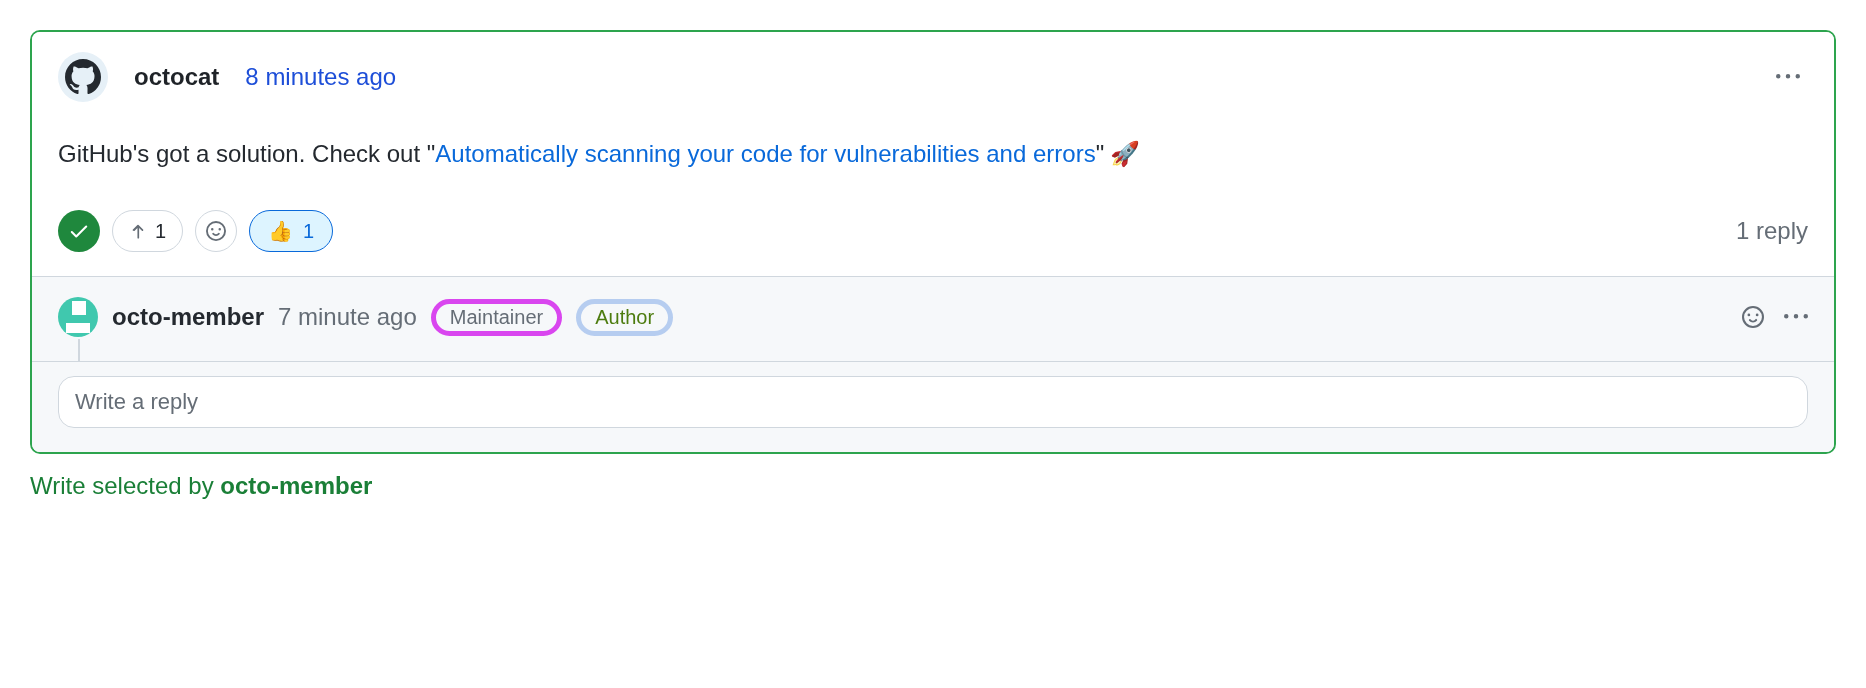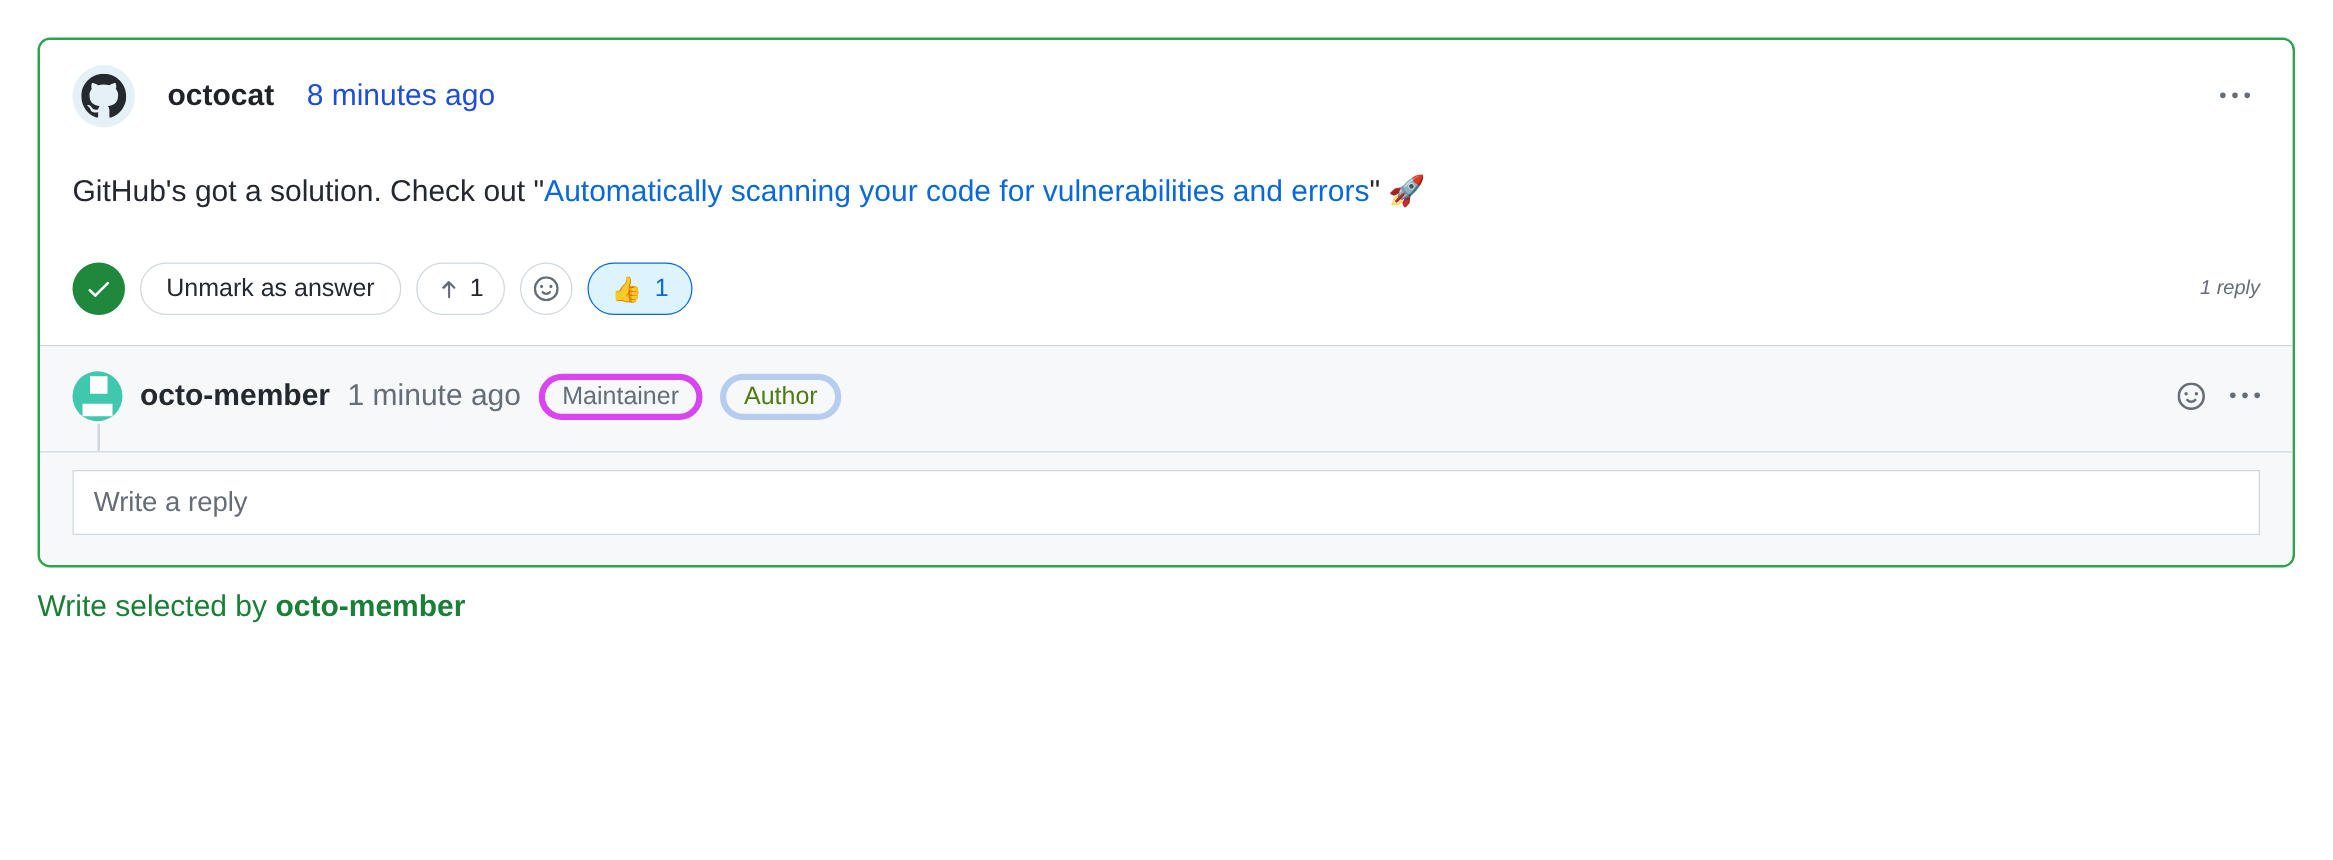--- a/index.html
+++ b/index.html
@@ -102,22 +102,21 @@
     padding: 0 18px;
     display: flex;
     align-items: center;
     gap: 10px;
     font-size: 20px;
     cursor: pointer;
   }
   .reply-count {
     margin-left: auto;
     color: #656d76;
-    font-size: 16px;
-    font-style: italic;
+    font-size: 24px;
   }
   .replies {
     background: #f6f8fa;
     border-top: 1px solid #d0d7de;
   }
   .reply {
     padding: 20px 26px 24px 26px;
     position: relative;
   }
   .reply-header {
@@ -181,21 +180,21 @@
     width: 2px;
     background: #d0d7de;
   }
   .reply-input-row {
     padding: 14px 26px 24px 26px;
     border-top: 1px solid #d0d7de;
   }
   .reply-input {
     width: 100%;
     border: 1px solid #d0d7de;
-    border-radius: 0;
+    border-radius: 16px;
     padding: 12px 16px;
     font-size: 22px;
     color: #656d76;
     background: #fff;
     font-family: inherit;
   }
   .reply-input::placeholder { color: #656d76; }
   .footer-line {
     margin-top: 18px;
     color: #1a7f37;
@@ -227,23 +226,20 @@
     <div class="comment-body">
       <span>GitHub's got a solution. Check out "</span><a href="#">Automatically scanning your code for vulnerabilities and errors</a><span>" </span><span>🚀</span>
     </div>
 
     <div class="actions-row">
       <div class="check-circle">
         <svg width="22" height="22" viewBox="0 0 16 16" fill="#fff">
             <path d="M13.78 4.22a.75.75 0 010 1.06l-7.25 7.25a.75.75 0 01-1.06 0L2.22 9.28a.75.75 0 011.06-1.06L6 10.94l6.72-6.72a.75.75 0 011.06 0z"></path>
           </svg>
       </div>
-      <button class="pill">
-        <span>Unmark as answer</span>
-      </button>
       <button class="pill small">
         <svg width="18" height="18" viewBox="0 0 16 16" fill="#656d76">
             <path d="M3.47 7.78a.75.75 0 010-1.06l4-4a.75.75 0 011.06 0l4 4a.75.75 0 01-1.06 1.06L9 5.31V14a.75.75 0 01-1.5 0V5.31L5.03 7.78a.75.75 0 01-1.06 0z"></path>
           </svg>
         <span>1</span>
       </button>
       <button class="pill icon-only">
         <svg width="20" height="20" viewBox="0 0 16 16" fill="#656d76">
             <path d="M8 0a8 8 0 100 16A8 8 0 008 0zM1.5 8a6.5 6.5 0 1113 0 6.5 6.5 0 01-13 0zm3.82 1.636a.75.75 0 011.038.175 2.25 2.25 0 003.284 0 .75.75 0 111.213.863 3.75 3.75 0 01-5.71 0 .75.75 0 01.175-1.038zM6 6.5a1 1 0 11-2 0 1 1 0 012 0zm6 0a1 1 0 11-2 0 1 1 0 012 0z"></path>
           </svg>
@@ -255,21 +251,21 @@
       <span class="reply-count">1 reply</span>
     </div>
   </div>
 
   <div class="replies">
     <div class="reply">
       <div class="thread-line"></div>
       <div class="reply-header">
         <div class="reply-avatar"></div>
         <span class="reply-username">octo-member</span>
-        <span class="reply-time">1 minute ago</span>
+        <span class="reply-time">7 minute ago</span>
         <span class="badge">Maintainer</span>
         <span class="badge author">Author</span>
         <div class="reply-actions">
           <span class="smiley-btn">
             <svg width="22" height="22" viewBox="0 0 16 16" fill="#656d76">
                 <path d="M8 0a8 8 0 100 16A8 8 0 008 0zM1.5 8a6.5 6.5 0 1113 0 6.5 6.5 0 01-13 0zm3.82 1.636a.75.75 0 011.038.175 2.25 2.25 0 003.284 0 .75.75 0 111.213.863 3.75 3.75 0 01-5.71 0 .75.75 0 01.175-1.038zM6 6.5a1 1 0 11-2 0 1 1 0 012 0zm6 0a1 1 0 11-2 0 1 1 0 012 0z"></path>
               </svg>
           </span>
           <span class="smiley-btn">
             <svg width="24" height="24" viewBox="0 0 16 16" fill="#656d76">

